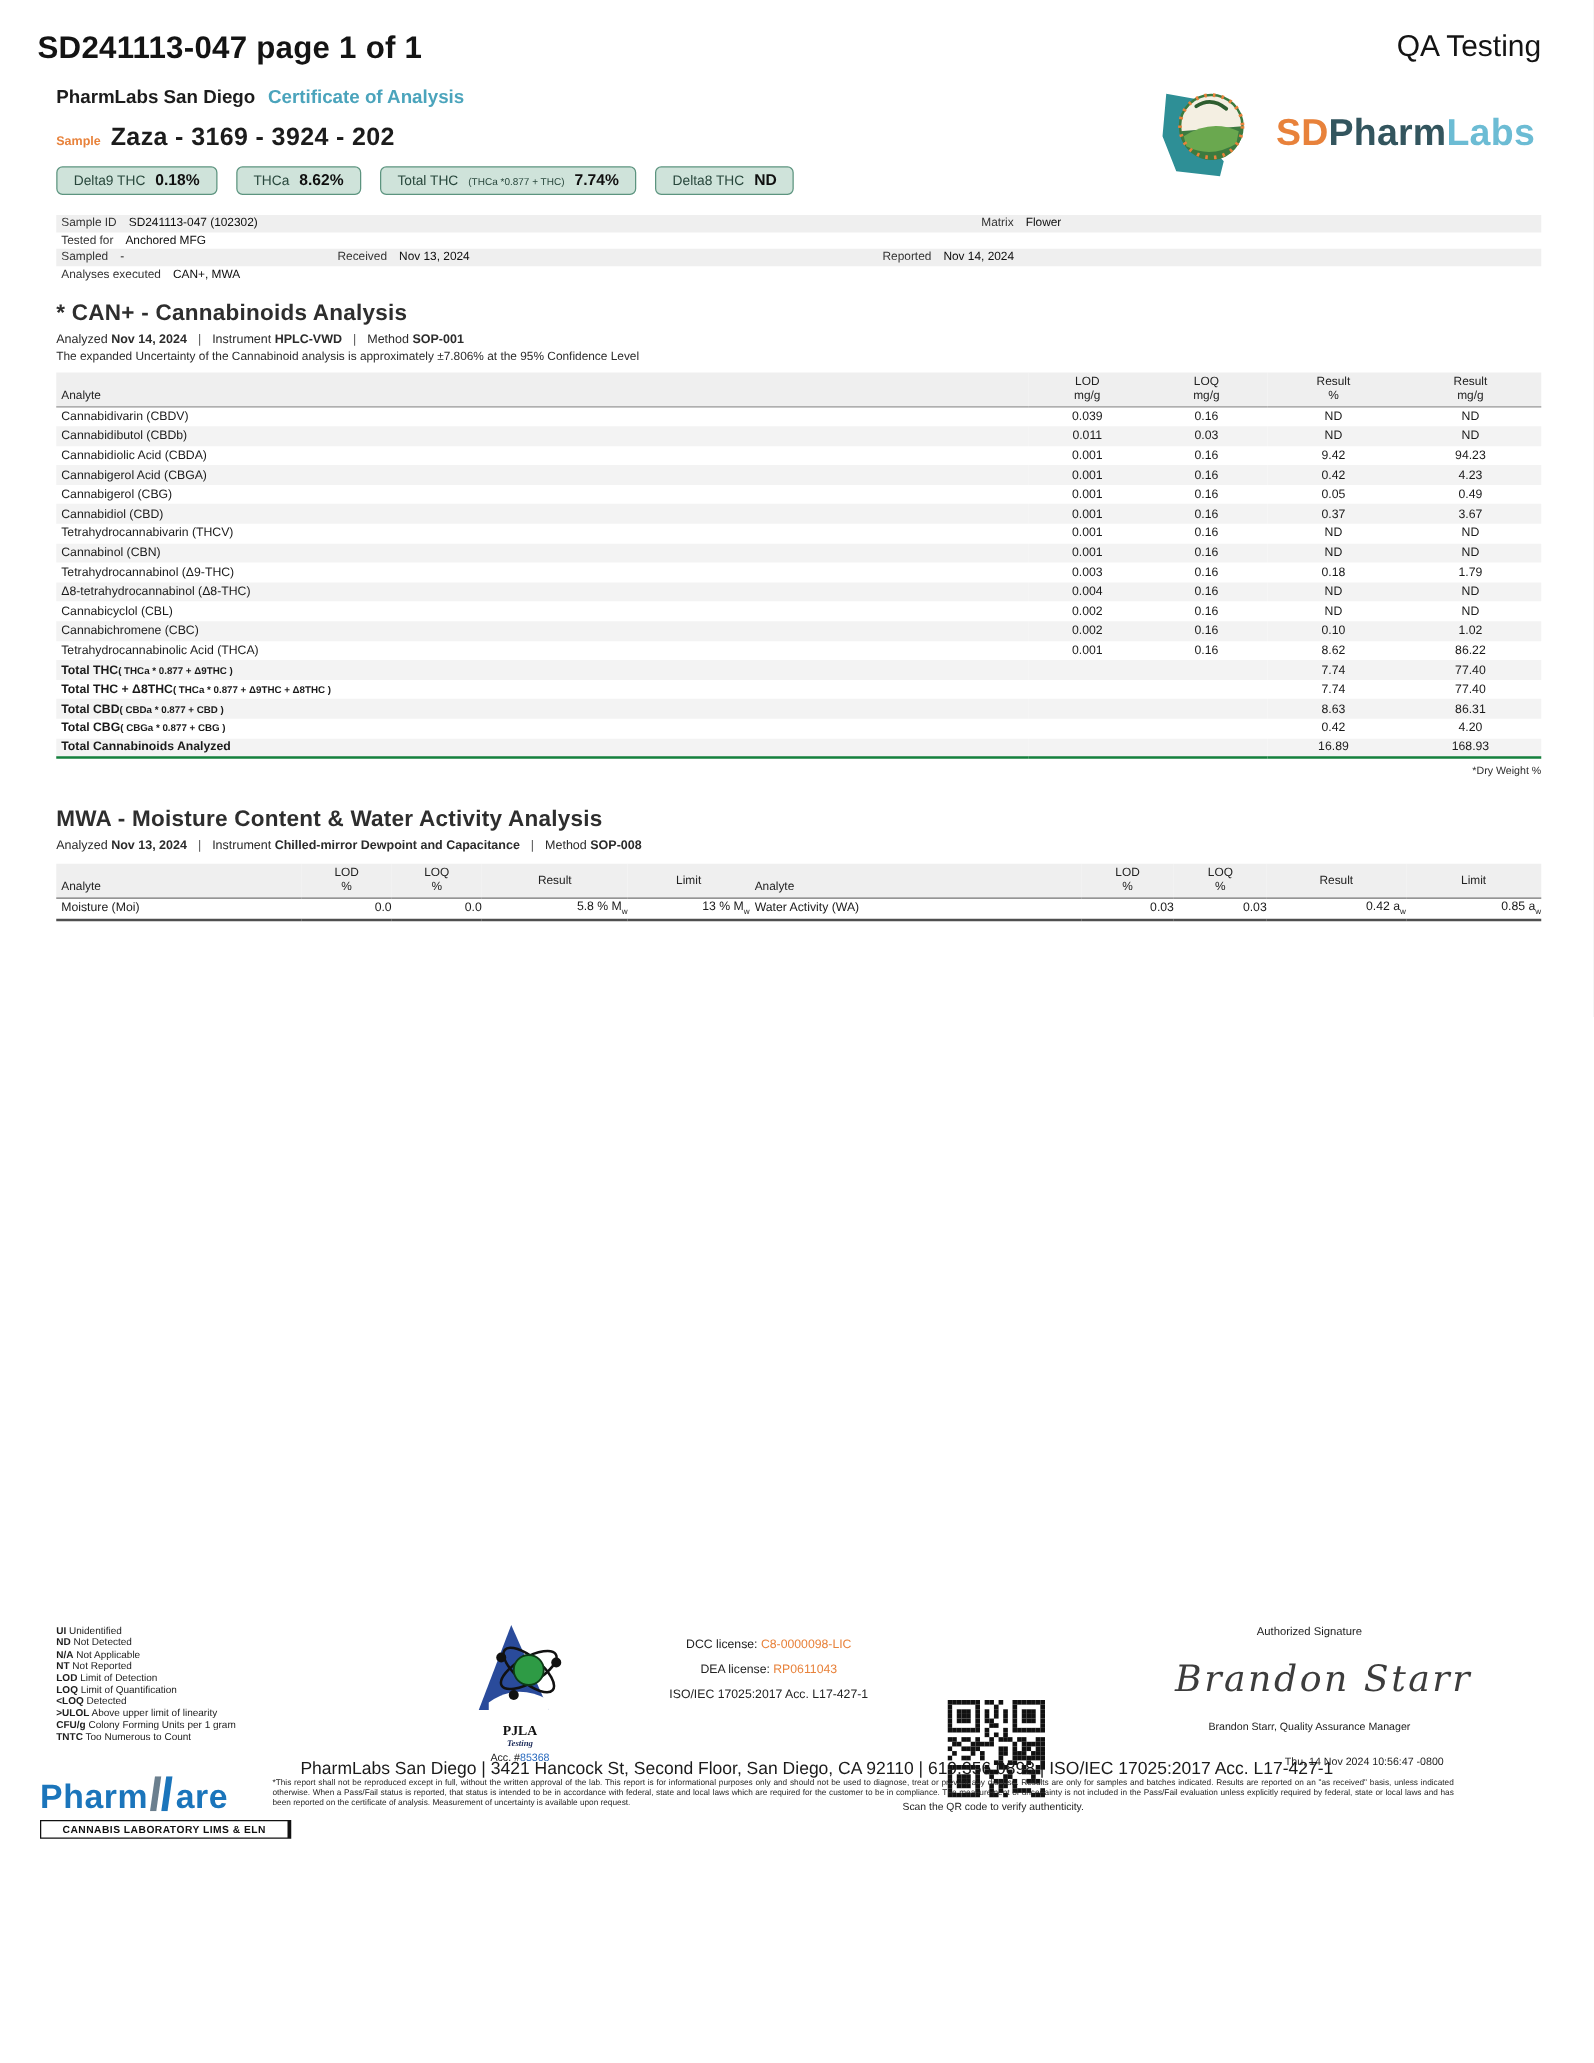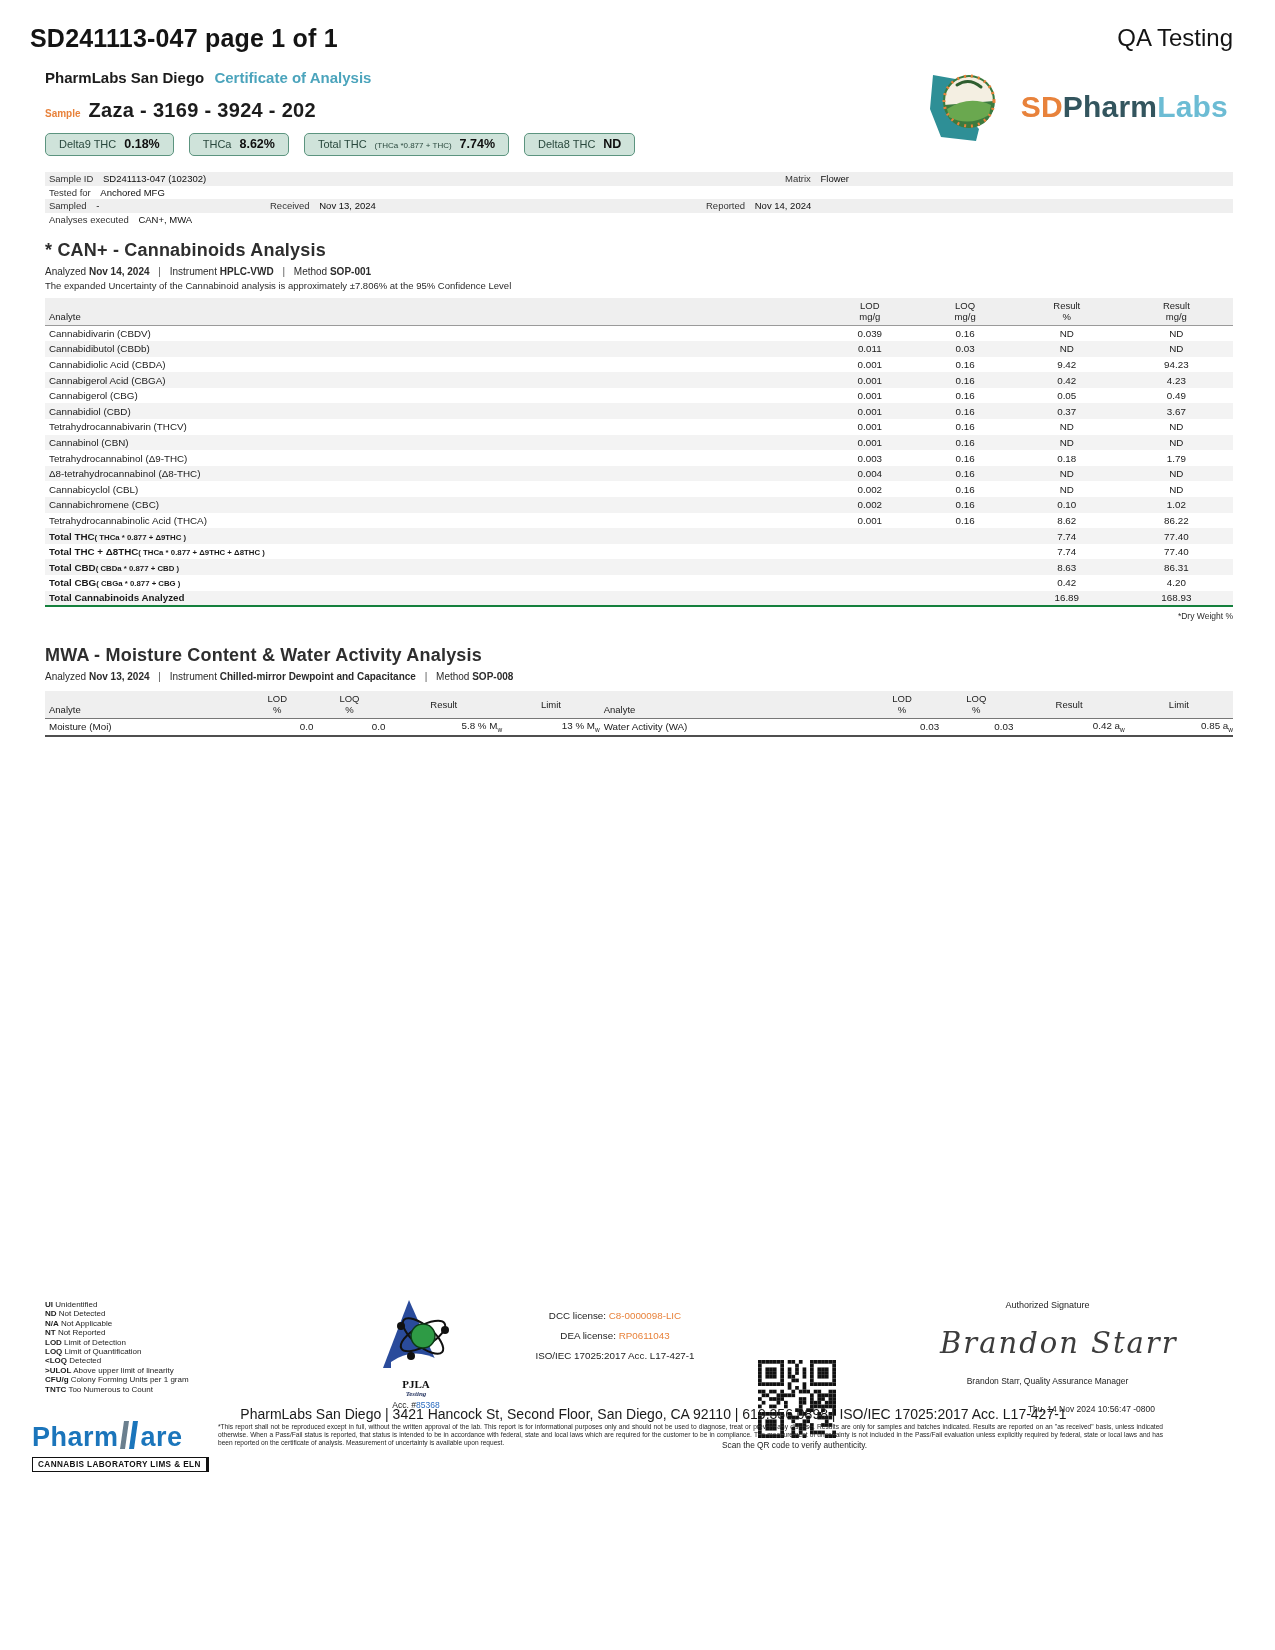--- a/index.html
+++ b/index.html
@@ -95,21 +95,21 @@
   .sig-script { font-family:"DejaVu Serif", serif; font-style:italic; font-size:29px; color:#3c3c3c; margin-top:16px; letter-spacing:2px; white-space:nowrap; }
   .sig-name { font-size:8.5px; color:#1d1d1d; margin-top:16px; }
   .sig-date { font-size:8.5px; color:#1d1d1d; margin-top:18px;text-align:right; }
 
   .address-line { position:absolute; top:1406px; left:16px; width:100%; text-align:center; font-size:14px; color:#1a1a1a; }
   .disclaimer { position:absolute; left:218px; top:1423px; width:945px; font-size:6.6px; line-height:8.2px; color:#1f1f1f; text-align:justify; }
 
   .pharmware { position:absolute; left:32px; top:1418px; }
   .pw-name { font-size:27px; font-weight:700; color:#1b75bb; letter-spacing:.5px; display:flex; align-items:baseline; }
   .pw-slash { display:inline-block; width:20px; height:26px; position:relative; top:3px; margin:0 1px; }
-  .pw-tagline { margin-top:2px; border:1px solid #111; border-right:3px solid #111; padding:2px 5px; font-size:8.2px; font-weight:700; color:#111; letter-spacing:.4px; display:inline-block; }
+  .pw-tagline { margin-top:2px; border:1px solid #111; border-right:3px solid #111; padding:2px 17px; font-size:8.2px; font-weight:700; color:#111; letter-spacing:.4px; display:inline-block; }
 </style>
 </head>
 <body>
 
 <div class="page">
 
   <div class="topbar">
     <div class="report-id">SD241113-047 page 1 of 1</div>
     <div class="qa-title">QA Testing</div>
   </div>

